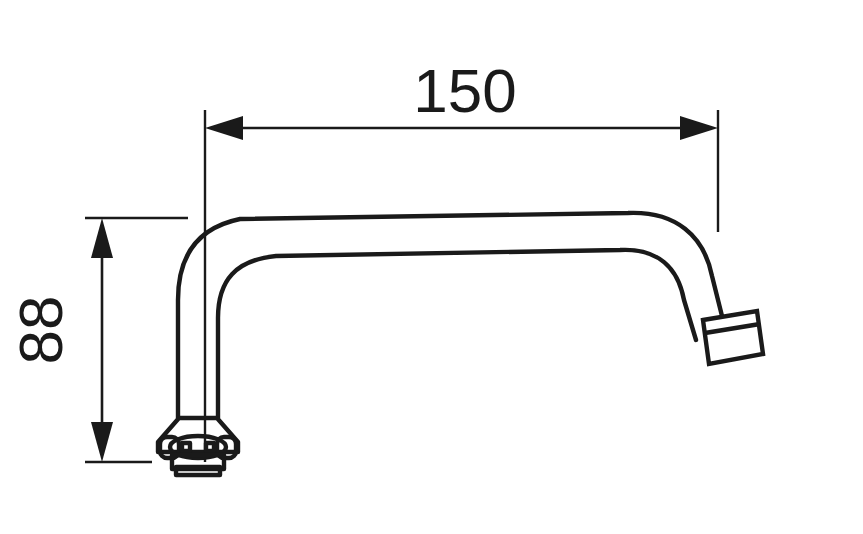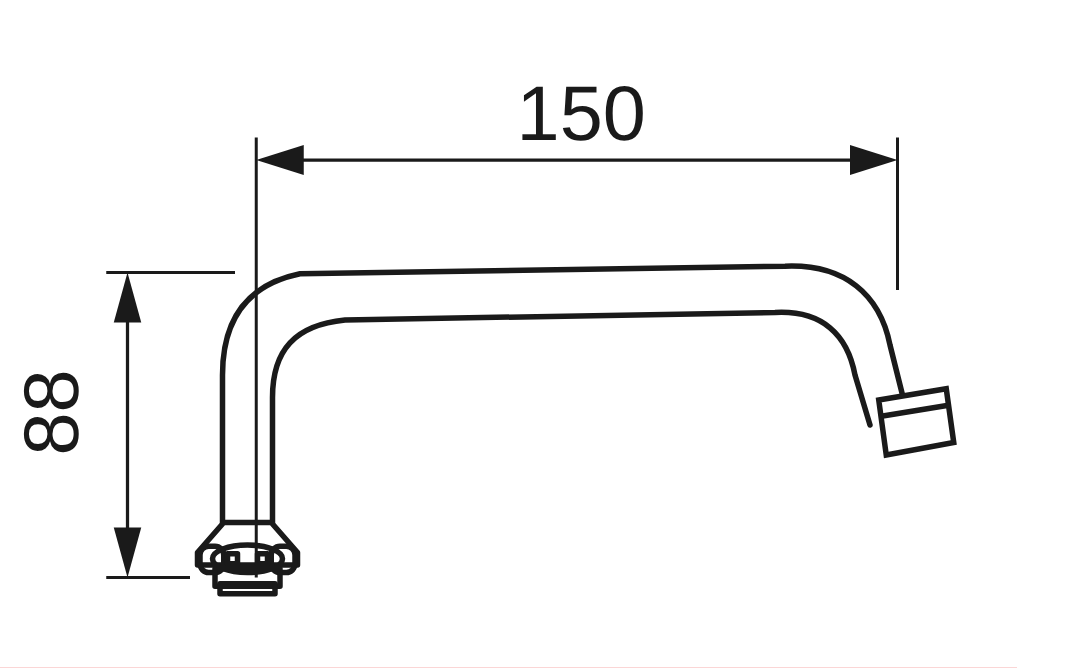--- a/index.html
+++ b/index.html
@@ -8,21 +8,21 @@
     padding: 0;
     background: #ffffff;
   }
   body {
     font-family: "Liberation Sans", sans-serif;
   }
   #drawing-root {
     position: relative;
     width: 863px;
     height: 534px;
-    background: #ef4444;
+    background: #5eead4;
     overflow: hidden;
   }
   #drawing-svg {
     position: absolute;
     top: 0;
     left: 0;
     width: 863px;
     height: 534px;
     display: block;
   }

